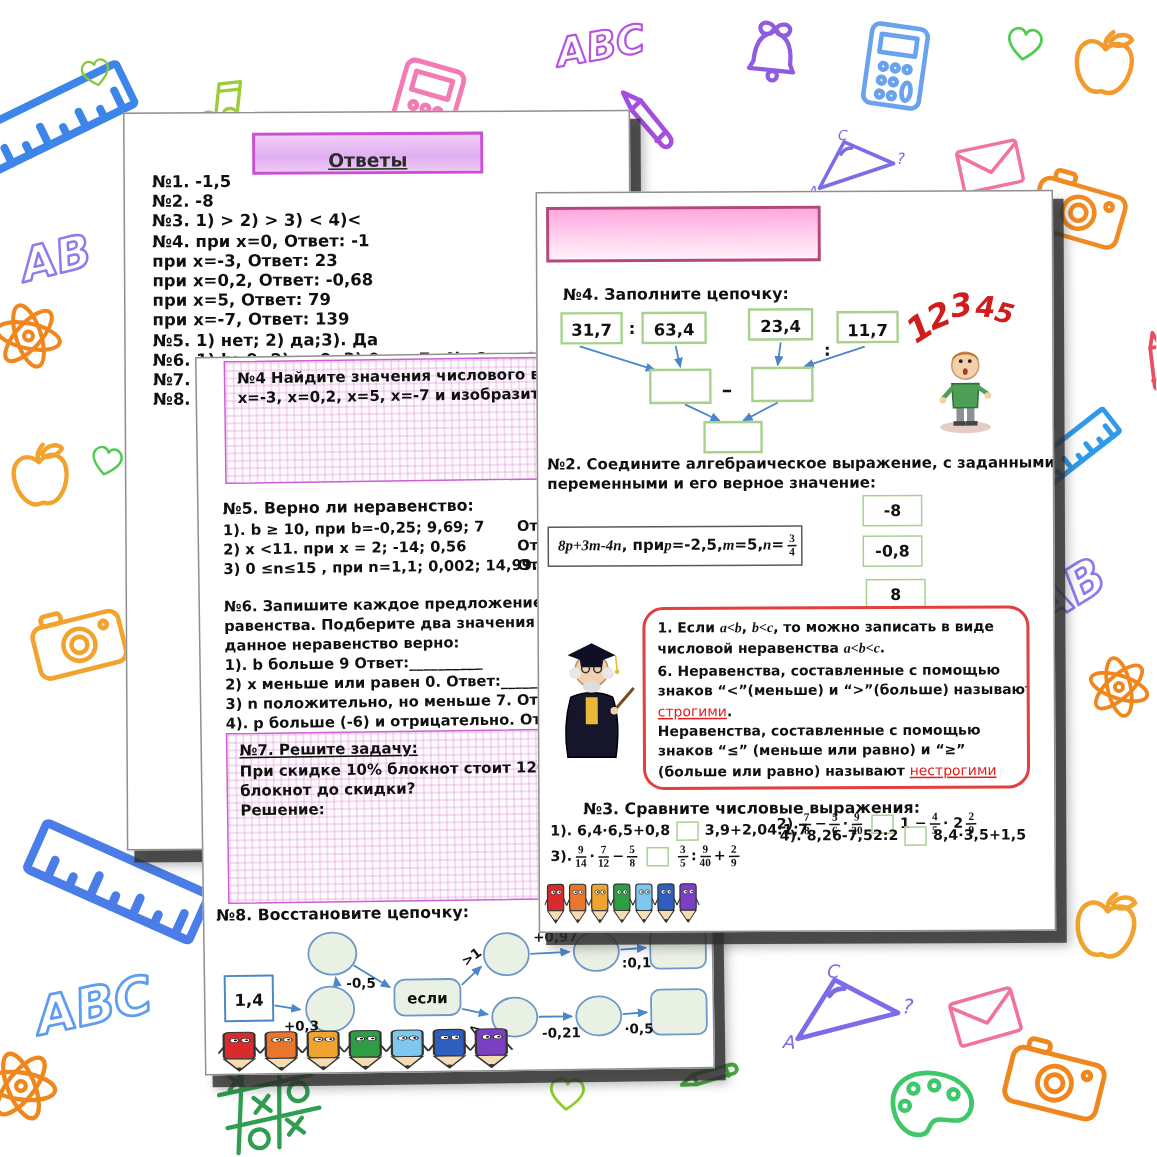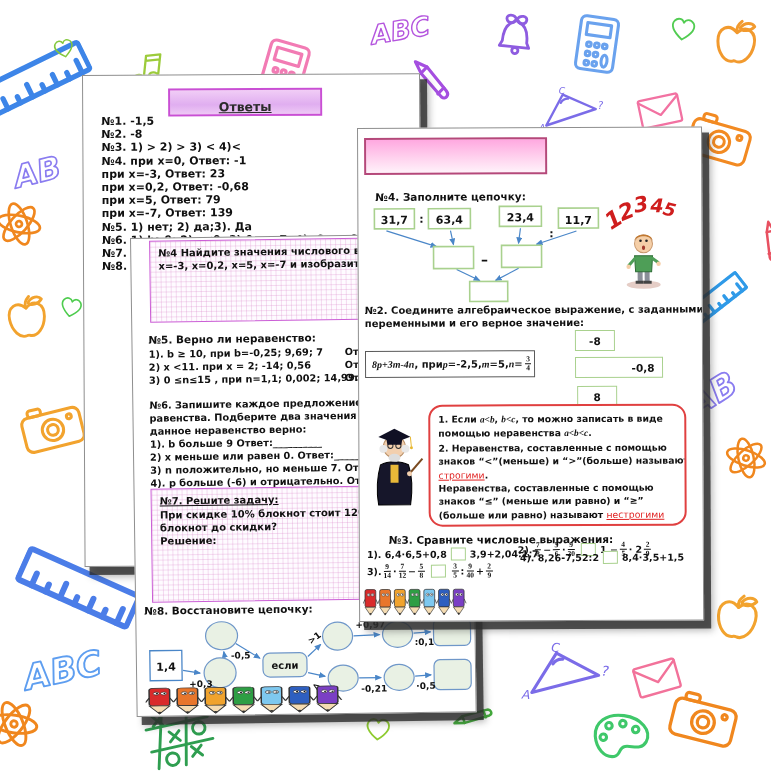--- a/index.html
+++ b/index.html
@@ -385,21 +385,21 @@
         <span>=5, </span>
         <span class="seg-i">n</span>
         <span>=</span>
         <span class="frac">
           <span class="fn">3</span>
           <span class="fd">4</span>
         </span>
       </div>
 
     <div class="opt-box" style="left:216px;top:202px;">-8</div>
-    <div class="opt-box" style="left:216px;top:229px;padding-left:48px;">-0,8</div>
+    <div class="opt-box" style="left:216px;top:229px;">-0,8</div>
     <div class="opt-box" style="left:218px;top:258px;">8</div>
 
     <svg class="cartoon" style="left:5px;top:288px;" width="60" height="92" viewBox="0 0 60 92">
       <path d="M16 48C12 62 12 76 14 88L46 88C48 74 48 60 44 48C36 44 24 44 16 48Z" fill="#16162a" stroke="#000"></path>
       <rect x="26" y="48" width="8" height="18" fill="#e8b838"></rect>
       <line x1="44" y1="58" x2="58" y2="42" stroke="#7a4a20" stroke-width="2"></line>
       <circle cx="45" cy="57" r="2.5" fill="#f2cfae"></circle>
       <circle cx="30" cy="30" r="11" fill="#f2cfae" stroke="#b89068"></circle>
       <circle cx="19" cy="32" r="4" fill="#e8e8e8"></circle>
         <circle cx="41" cy="32" r="4" fill="#e8e8e8"></circle>
@@ -407,22 +407,22 @@
       <circle cx="26" cy="29" r="2.6" fill="none" stroke="#333"></circle>
         <circle cx="34" cy="29" r="2.6" fill="none" stroke="#333"></circle>
       <path d="M14 20L30 12L46 20L30 26Z" fill="#101024"></path>
       <path d="M22 22L38 22L37 28L23 28Z" fill="#101024"></path>
       <line x1="46" y1="20" x2="47" y2="30" stroke="#e8b830"></line>
         <circle cx="47" cy="31" r="1.5" fill="#e8b830"></circle>
     </svg>
 
     <div class="rule-box">
         <div class="rule-line"><span>1. Если </span><span class="seg-i">a&lt;b</span><span>, </span><span class="seg-i">b&lt;c</span><span>, то можно записать в виде</span></div>
-        <div class="rule-line"><span>помощью неравенства </span><span class="seg-i">a&lt;b&lt;c</span><span>.</span></div>
-        <div class="rule-line"><span>2. Не­равенства, составленные с помощью</span></div>
+        <div class="rule-line"><span>числовой неравенства </span><span class="seg-i">a&lt;b&lt;c</span><span>.</span></div>
+        <div class="rule-line"><span>6. Не­равенства, составленные с помощью</span></div>
         <div class="rule-line"><span>знаков “&lt;”(меньше) и “&gt;”(больше) называют</span></div>
         <div class="rule-line"><span class="seg-r">строгими</span><span>.</span></div>
         <div class="rule-line"><span>Неравенства, составленные с помощью</span></div>
         <div class="rule-line"><span>знаков “≤” (меньше или равно)  и “≥”</span></div>
         <div class="rule-line"><span>(больше или равно) называют </span><span class="seg-r">нестрогими</span></div>
       </div>
 
     <div class="t-title abs" style="left:6px;top:405px;margin-left:23px;">№3. Сравните числовые выражения:</div>
     <div class="t3-item" style="left:7px;top:419px;">
         <span>1). 6,4·6,5+0,8</span>

